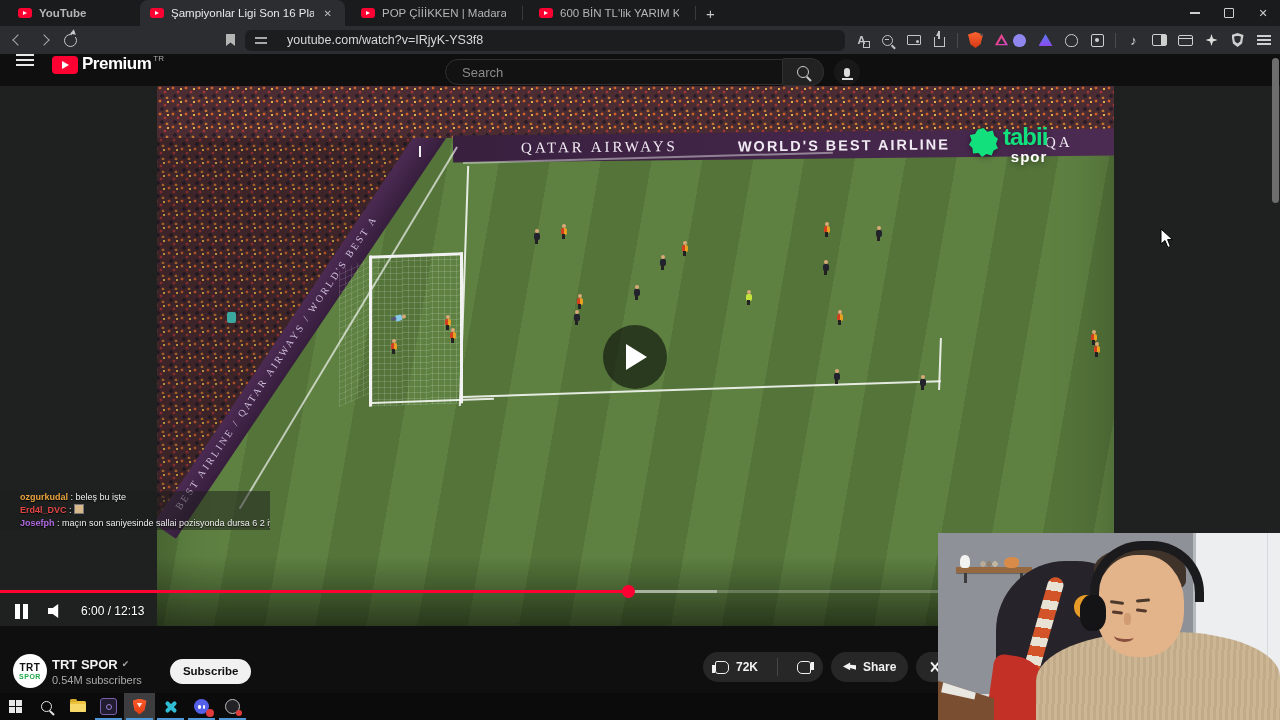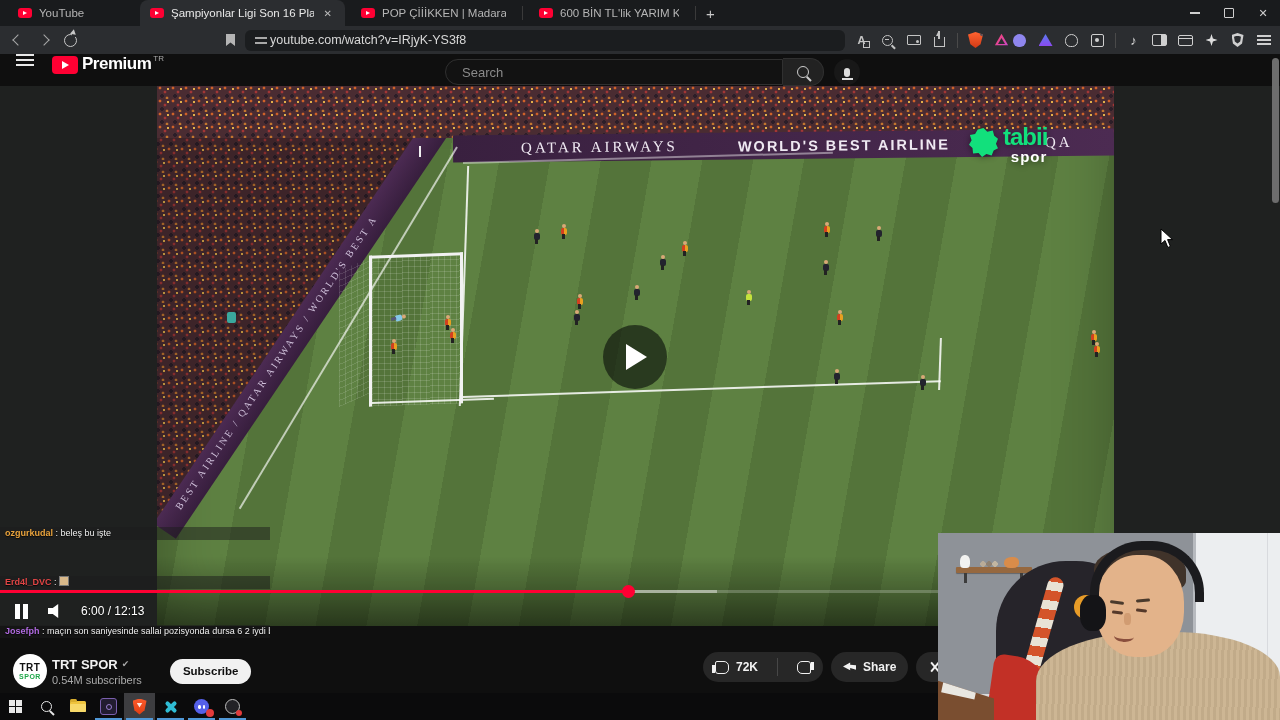--- a/index.html
+++ b/index.html
@@ -1,21 +1,21 @@
 <!DOCTYPE html>
 <html><head>
 <meta charset="utf-8">
 <style>
   html,body{margin:0;padding:0;background:#000;}
   .screen{position:relative;width:1280px;height:720px;overflow:hidden;background:#0f0f0f;
     font-family:"Liberation Sans","DejaVu Sans",sans-serif;-webkit-font-smoothing:antialiased;}
   
   #tabbar{position:absolute;left:0;top:0;width:1280px;height:26px;background:#191b1d;display:flex;align-items:center;}
   .tab{display:flex;align-items:center;gap:7px;height:26px;padding:0 10px;color:#b5b5b5;font-size:11.5px;white-space:nowrap;overflow:hidden;}
-  .tab.t0{width:100px;margin-left:8px;}
+  .tab.t0{width:100px;margin-left:8px;font-weight:bold;}
   .tab.active{background:#2b2d30;border-radius:8px 8px 0 0;color:#e8e8e8;width:185px;margin-left:12px;}
   .tab.t2{width:145px;margin-left:6px;}
   .tab.t3{width:140px;margin-left:6px;}
   .tabtitle{overflow:hidden;text-overflow:clip;flex:1;}
   .fav{flex:0 0 14px;width:14px;height:10px;background:#f03;border-radius:3px;position:relative;}
   .fav::after{content:"";position:absolute;left:5px;top:2.5px;border:2.5px solid transparent;border-left:4px solid #fff;}
   .tabclose{flex:0 0 auto;font-size:10px;color:#bbb;padding:1px 3px;border-radius:4px;}
   .tabsep{width:1px;height:14px;background:#3a3a3a;margin-left:6px;}
   .newtab{color:#c8c8c8;font-size:15px;padding:0 10px;}
   .wincontrols{margin-left:auto;display:flex;align-items:center;height:26px;}
@@ -26,21 +26,21 @@
   
   #toolbar{position:absolute;left:0;top:26px;width:1280px;height:28px;background:#2b2d30;display:flex;align-items:center;}
   .navic{margin-left:10px;width:16px;height:16px;display:flex;align-items:center;justify-content:center;}
   .chev{width:7px;height:7px;border-left:1.8px solid #a8a8a8;border-bottom:1.8px solid #a8a8a8;}
   .chev.left{transform:rotate(45deg);}
   .chev.right{transform:rotate(-135deg);}
   .reload{position:relative;width:11px;height:11px;border:1.8px solid #c8c8c8;border-radius:50%;}
   .reload::before{content:"";position:absolute;top:-2px;right:-1px;width:5px;height:4px;background:#2b2d30;}
   .reload::after{content:"";position:absolute;top:-4px;right:-3px;border:3px solid transparent;border-left:5px solid #c8c8c8;transform:rotate(40deg);}
   .bkm{margin-left:148px;width:9px;height:12px;background:#b5b5b5;clip-path:polygon(0 0,100% 0,100% 100%,50% 70%,0 100%);}
-  .urlbar{margin-left:10px;width:580px;height:21px;background:#1b1d1f;border-radius:6px;display:flex;align-items:center;gap:3px;padding:0 10px;}
+  .urlbar{margin-left:10px;width:580px;height:21px;background:#1b1d1f;border-radius:6px;display:flex;align-items:center;gap:20px;padding:0 10px;}
   .tune{position:relative;width:12px;height:8px;}
   .tune::before,.tune::after{content:"";position:absolute;left:0;width:12px;height:1.5px;background:#a8a8a8;}
   .tune::before{top:1px;}.tune::after{top:6px;}
   .urltext{color:#d8d8d8;font-size:12.5px;}
   .tb-icons{display:flex;align-items:center;gap:9px;margin-left:8px;}
   .tb-icons.far{margin-left:auto;margin-right:8px;}
   .tico{width:17px;height:17px;display:flex;align-items:center;justify-content:center;color:#c8c8c8;font-size:12px;position:relative;}
   .g-translate{font-size:11px;font-weight:bold;color:#c4c4c4;}
   .g-translate::after{content:"";position:absolute;right:0;bottom:1px;width:5px;height:5px;border:1px solid #c4c4c4;}
   .lens{width:9px;height:9px;border:1.6px solid #c4c4c4;border-radius:50%;position:relative;}
@@ -142,21 +142,21 @@
   .t-r i{background:#c6e33c;}
   .tabii{position:absolute;left:812px;top:38px;display:flex;align-items:flex-start;gap:5px;filter:drop-shadow(0 1px 3px rgba(0,0,0,.45));}
   .tabii .star{width:29px;height:29px;margin-top:4px;background:#12e07c;clip-path:polygon(50% 0,63% 13%,82% 9%,87% 27%,100% 37%,93% 54%,100% 70%,85% 78%,78% 95%,60% 90%,45% 100%,33% 86%,14% 88%,12% 69%,0 58%,9% 42%,3% 24%,21% 21%,30% 5%);}
   .tabii .tx{color:#12e07c;font-size:24px;font-weight:bold;letter-spacing:-1px;line-height:26px;}
   .tabii .sub{color:#fff;font-size:15px;font-weight:bold;text-align:right;display:block;letter-spacing:1px;line-height:14px;}
   .vgrad{position:absolute;left:0;right:0;bottom:0;height:70px;background:linear-gradient(transparent,rgba(0,0,0,.45));}
   .playbtn{position:absolute;left:446px;top:239px;width:64px;height:64px;border-radius:50%;background:rgba(10,14,10,.62);display:flex;align-items:center;justify-content:center;}
   .playbtn::after{content:"";border:13px solid transparent;border-left:21px solid #fff;margin-left:16px;}
   
   .chatbox{position:absolute;left:0;top:405px;width:270px;z-index:6;font-size:9px;}
-  .chatrow{height:13px;line-height:13px;background:rgba(28,28,28,.5);padding-left:5px;white-space:nowrap;overflow:hidden;color:#f0f0f0;text-shadow:0 1px 1px rgba(0,0,0,.8);margin-top:36px;}
+  .chatrow{height:13px;line-height:13px;background:rgba(28,28,28,.5);padding-left:20px;white-space:nowrap;overflow:hidden;color:#f0f0f0;text-shadow:0 1px 1px rgba(0,0,0,.8);}
   .cuser{font-weight:bold;}
   .emojibox{display:inline-block;width:8px;height:8px;background:#d8b88a;border:1px solid #777;vertical-align:-1px;}
   
   .progress{position:absolute;left:0;top:504px;width:1280px;height:3px;background:rgba(255,255,255,.22);z-index:7;}
   .buffered{position:absolute;left:0;top:0;height:3px;background:rgba(255,255,255,.42);}
   .played{position:absolute;left:0;top:0;height:3px;background:#f03;}
   .scrubber{position:absolute;top:-5px;width:13px;height:13px;margin-left:-6px;border-radius:50%;background:#f03;}
   .ctrls{position:absolute;left:0;top:512px;height:26px;display:flex;align-items:center;z-index:7;}
   .pausebtn{margin-left:14px;width:16px;height:15px;position:relative;}
   .pausebtn::before,.pausebtn::after{content:"";position:absolute;top:0;width:4.5px;height:15px;background:#fff;}

